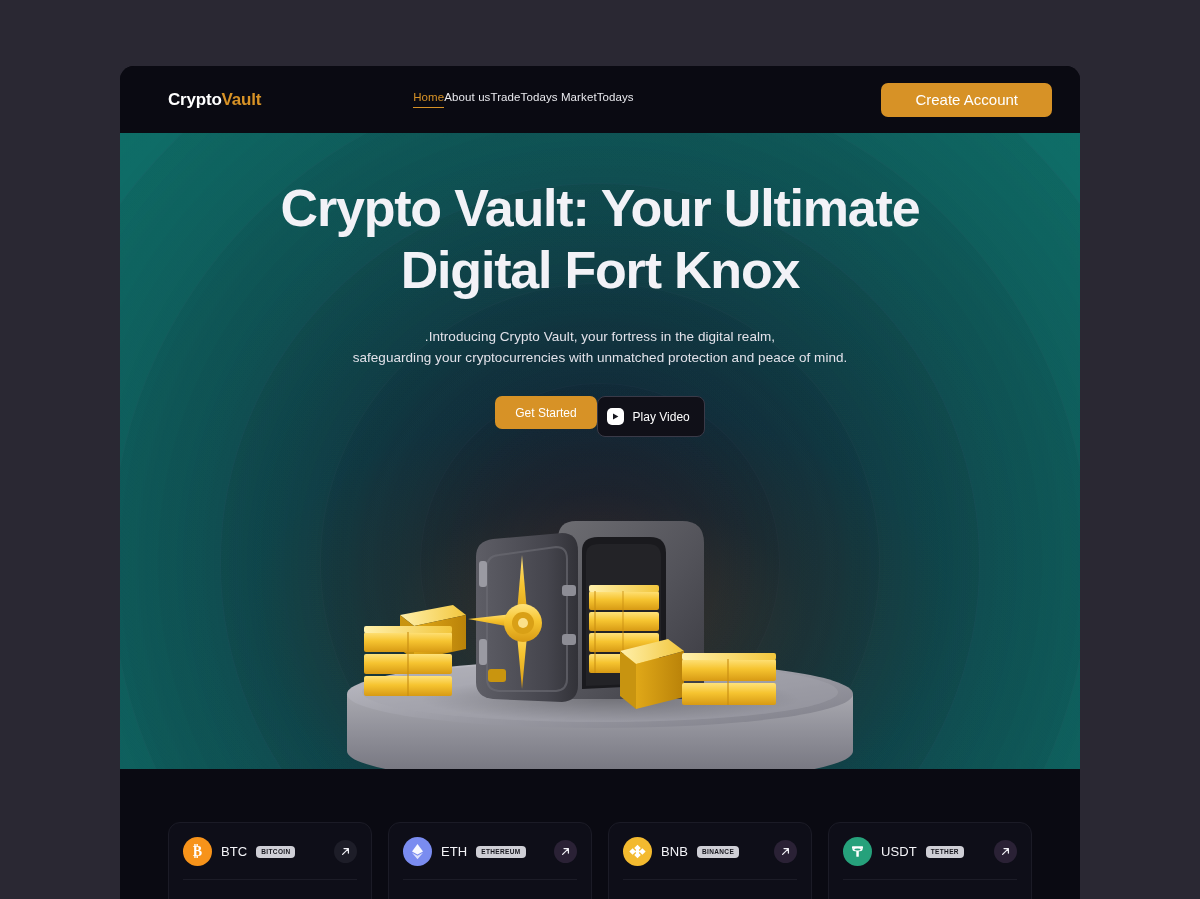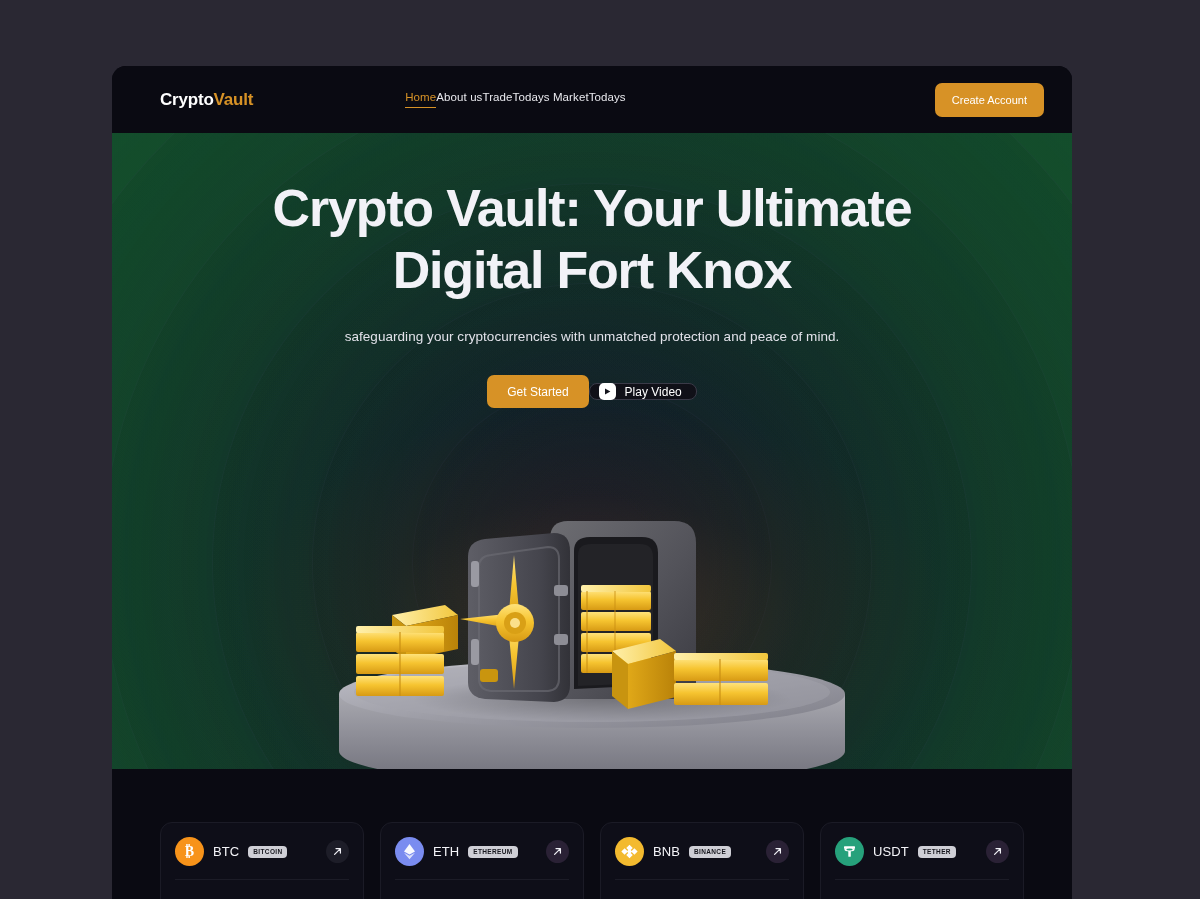--- a/index.html
+++ b/index.html
@@ -11,21 +11,21 @@
   }
 
   body {
     background: #2a2833;
     font-family: "Liberation Sans", sans-serif;
     -webkit-font-smoothing: antialiased;
   }
 
   .page-shell {
     position: absolute;
-    left: 112px;
+    left: 120px;
     top: 66px;
     width: 960px;
     height: 833px;
     background: #0a0a12;
     border-radius: 14px 14px 0 0;
     overflow: hidden;
   }
 
   
   .navbar {
@@ -71,34 +71,34 @@
     background: #d79226;
   }
 
   .create-account-btn {
     margin-left: auto;
     background: #d79226;
     color: #ffffff;
     border: none;
     border-radius: 7px;
     height: 34px;
-    padding: 0 17px;
-    font-size: 11px;
+    padding: 0 34px;
+    font-size: 15px;
     font-family: inherit;
     font-weight: 500;
     cursor: pointer;
     white-space: nowrap;
   }
 
   
   .hero {
     position: relative;
     height: 636px;
     overflow: hidden;
-    background: #14532d;
+    background: #0f766e;
   }
 
   .hero-rings {
     position: absolute;
     left: 50%;
     top: 430px;
     transform: translate(-50%, -50%);
     width: 1500px;
     height: 1500px;
     pointer-events: none;
@@ -151,21 +151,21 @@
     line-height: 21px;
     color: #e2e2ea;
     letter-spacing: 0.05px;
   }
   .hero-sub .line { display: block; }
 
   .hero-actions {
     margin-top: 28px;
     display: flex;
     justify-content: center;
-    align-items: center;
+    align-items: flex-start;
     gap: 0;
   }
 
   .get-started-btn {
     background: #d79226;
     color: #ffffff;
     border: none;
     border-radius: 7px;
     height: 33px;
     padding: 0 20px;
@@ -173,21 +173,21 @@
     font-family: inherit;
     font-weight: 500;
     cursor: pointer;
   }
 
   .play-video-btn {
     background: #101018;
     color: #ffffff;
     border: 1px solid #3a3a48;
     border-radius: 8px;
-    height: 17px;
+    height: 41px;
     padding: 0 14px 0 9px;
     font-size: 12px;
     font-family: inherit;
     font-weight: 500;
     cursor: pointer;
     display: flex;
     align-items: center;
     gap: 9px;
   }
   .play-badge {
@@ -329,20 +329,21 @@
 
     <div class="hero-glow"></div>
 
     <div class="hero-content">
       <h1 class="hero-title">
         <span class="line">Crypto Vault: Your Ultimate</span>
         <span class="line">Digital Fort Knox</span>
       </h1>
 
       <p class="hero-sub">
+        <span class="line">.Introducing Crypto Vault, your fortress in the digital realm,</span>
         <span class="line">safeguarding your cryptocurrencies with unmatched protection and peace of mind.</span>
       </p>
 
       <div class="hero-actions">
         <button class="get-started-btn">Get Started</button>
         <button class="play-video-btn">
           <span class="play-badge">
             <svg width="9" height="9" viewBox="0 0 9 9">
                 <path d="M2 1.4 L7.4 4.5 L2 7.6 Z" fill="#15151d"></path>
               </svg>

